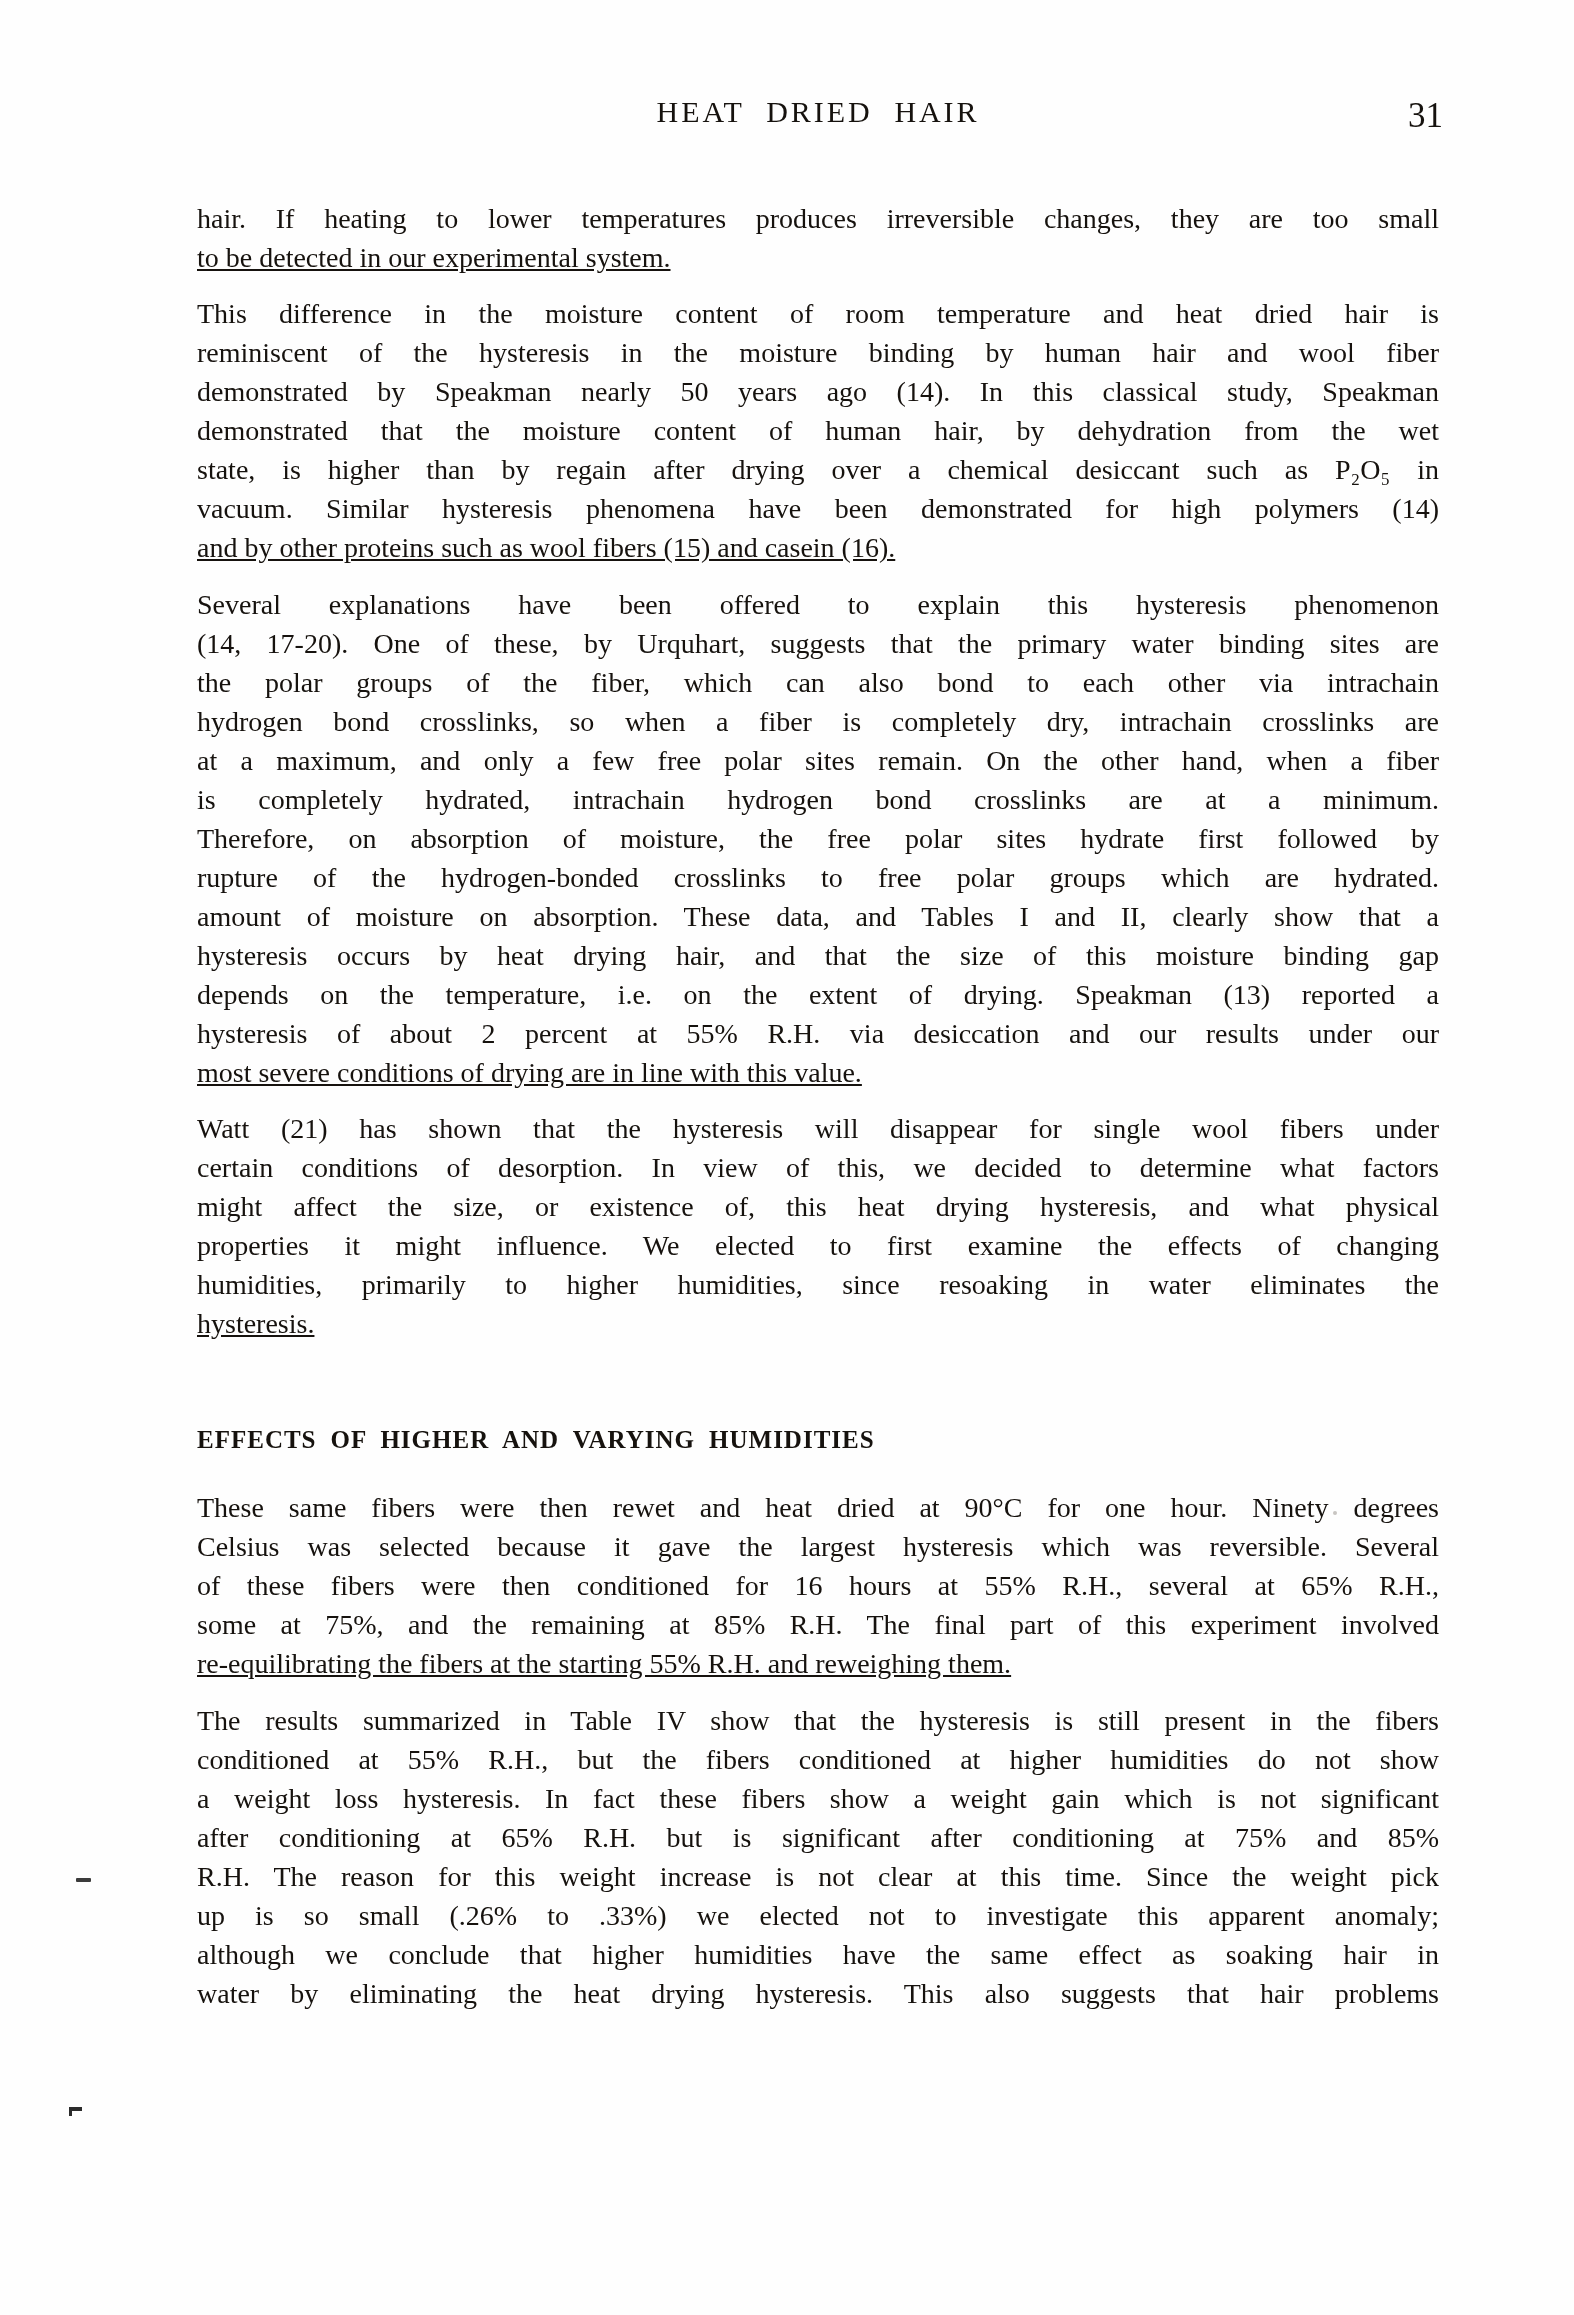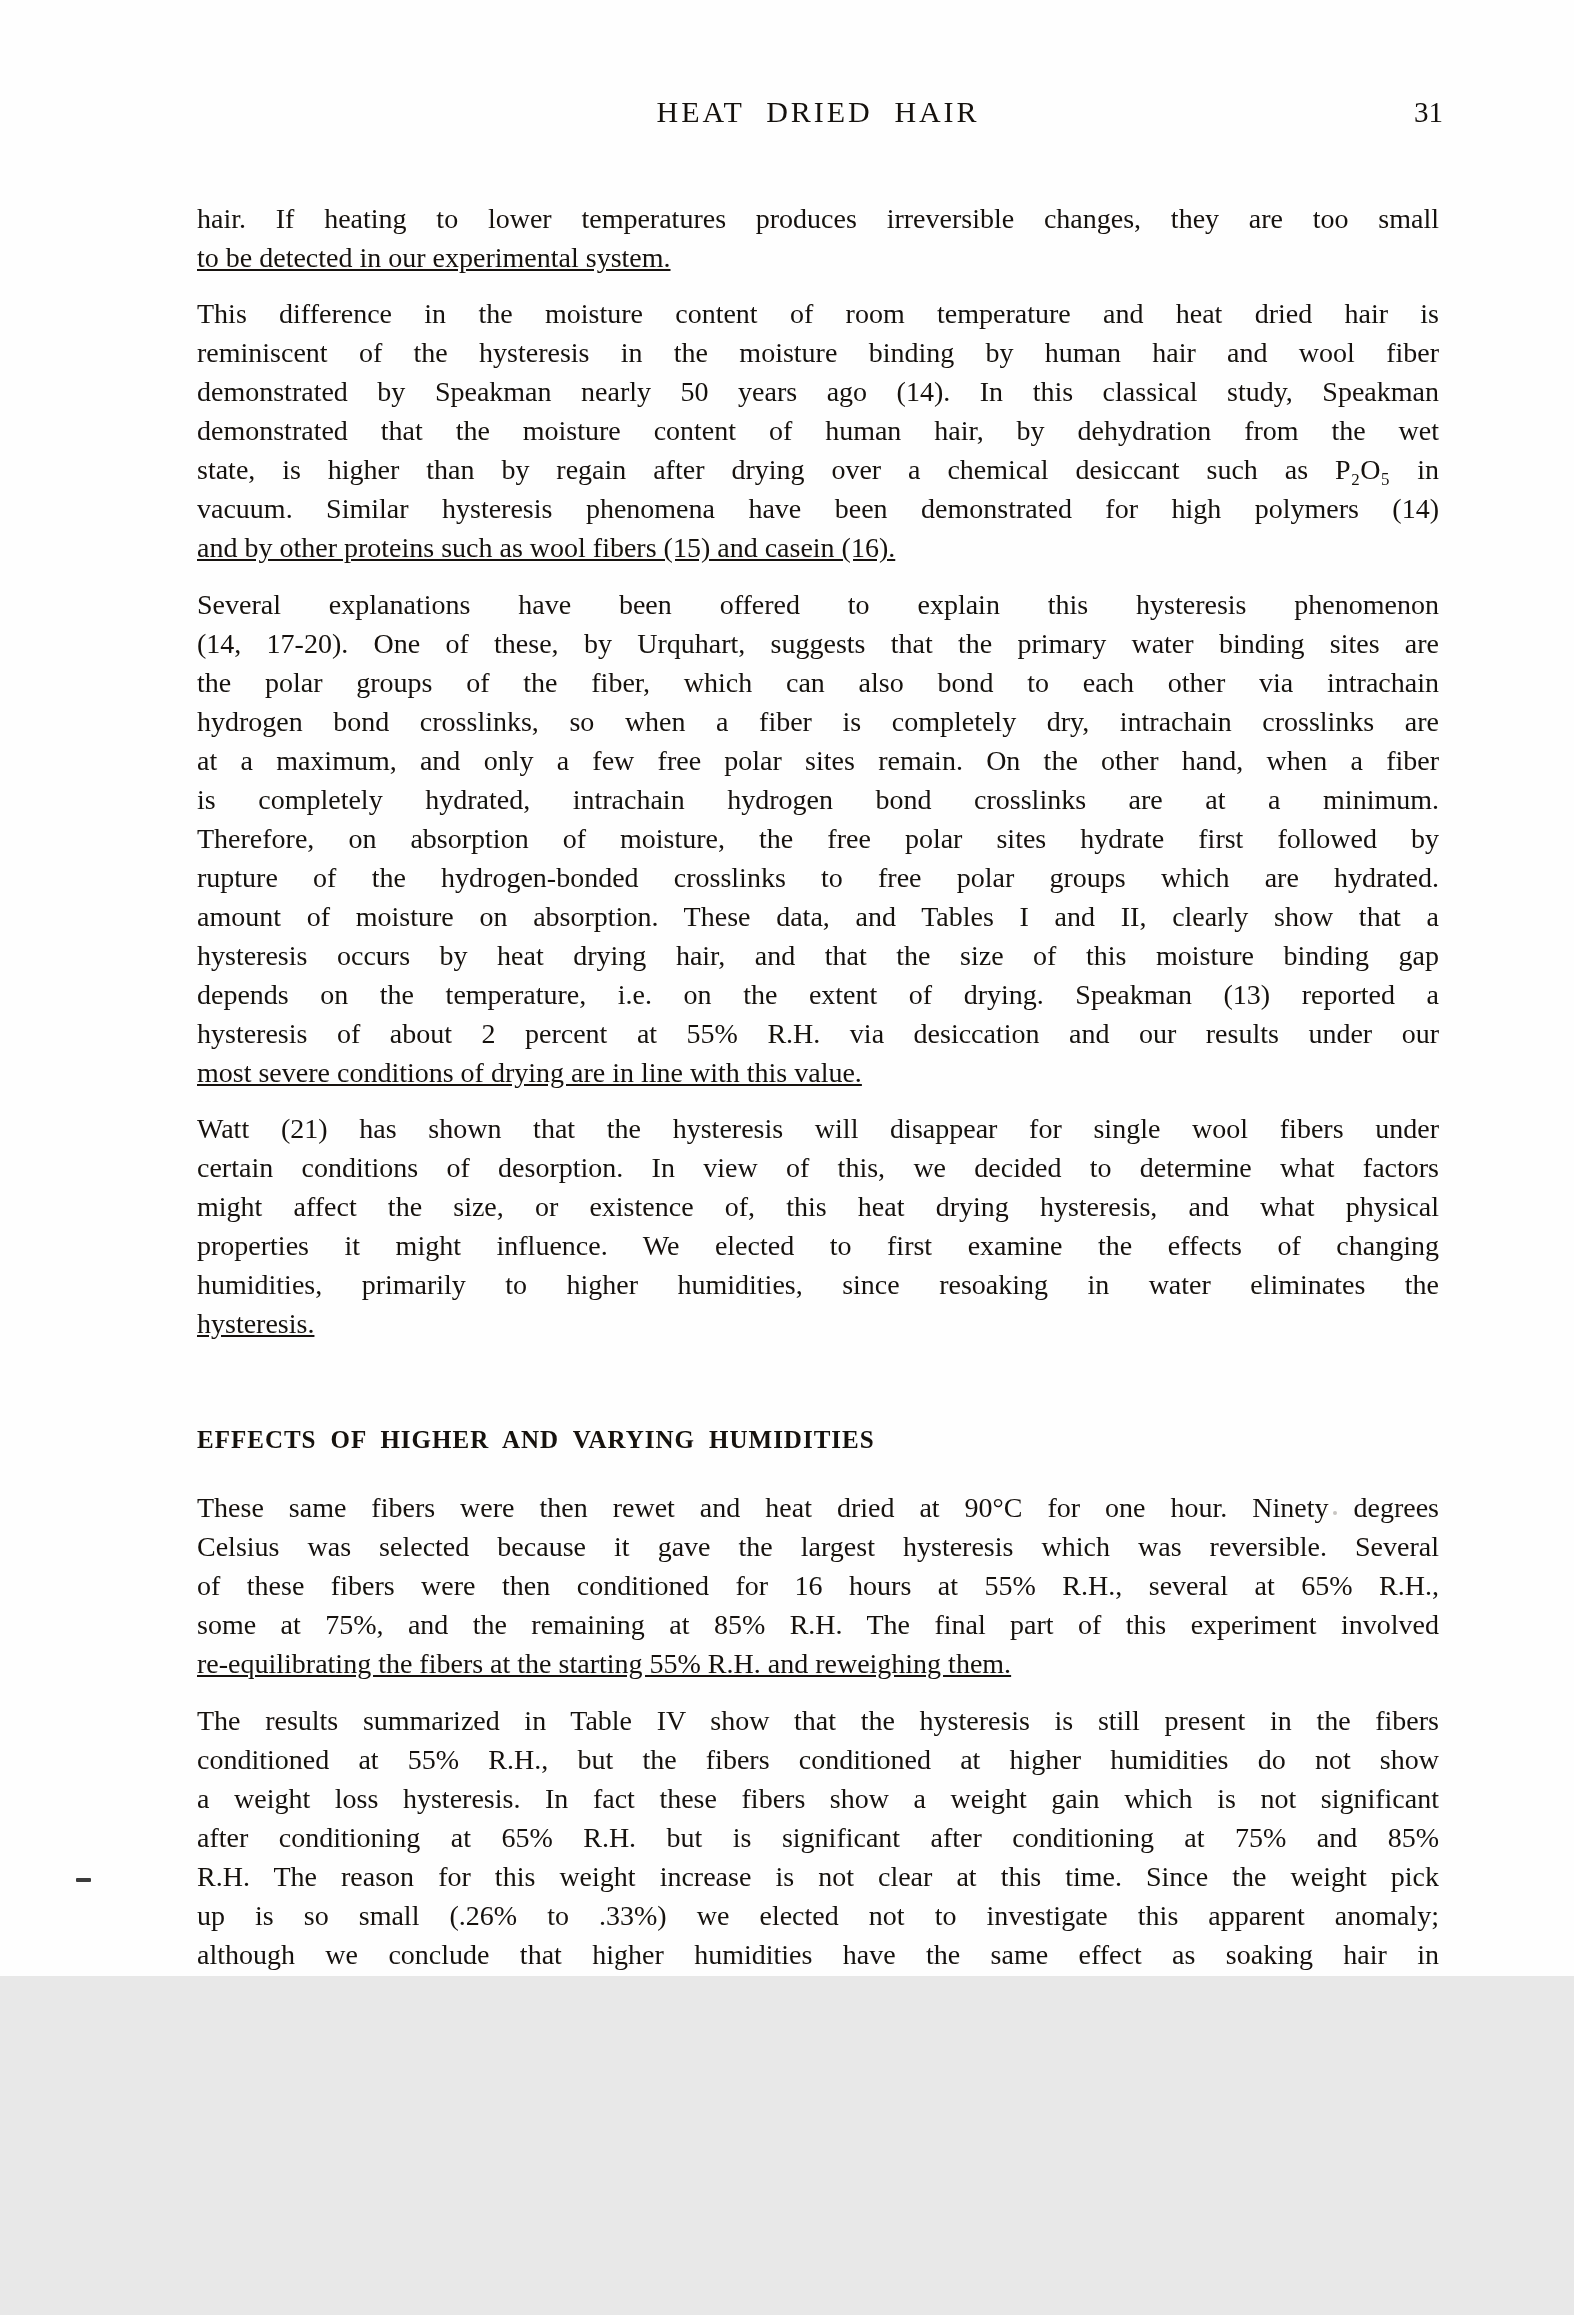--- a/index.html
+++ b/index.html
@@ -3,21 +3,21 @@
 <meta charset="utf-8">
 <style>
   html, body {
     margin: 0;
     padding: 0;
     background: #e8e8e8;
   }
   .page {
     position: relative;
     width: 1575px;
-    height: 1976px;
+    height: 2315px;
     background: #fefefe;
     overflow: hidden;
     font-family: "Liberation Serif", "DejaVu Serif", "DejaVu Sans", serif;
     color: #16120e;
   }
   .page-header {
     position: absolute;
     top: 95px;
     left: 197px;
     width: 1242px;
@@ -29,21 +29,21 @@
     text-align: center;
     font-size: 30px;
     letter-spacing: 2.9px;
     word-spacing: 11.6px;
     white-space: nowrap;
   }
   .page-number {
     position: absolute;
     top: 1px;
     right: -3.9px;
-    font-size: 29px;
+    font-size: 35px;
   }
   .text-column {
     position: absolute;
     left: 197px;
     top: 199px;
     width: 1242px;
     font-size: 28px;
     line-height: 39px;
   }
   .text-column p {

